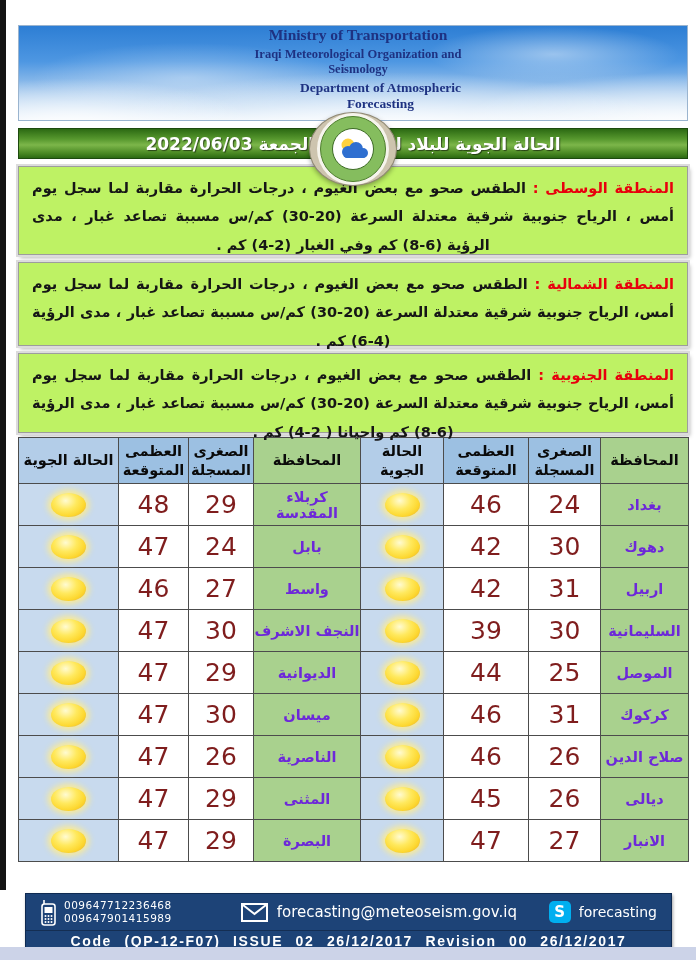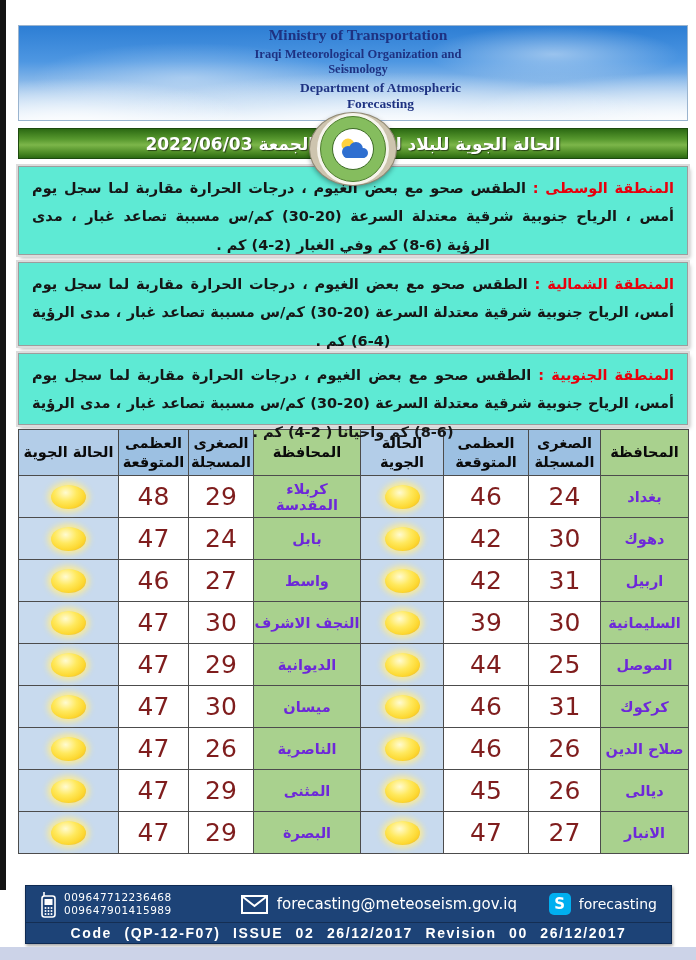--- a/index.html
+++ b/index.html
@@ -53,31 +53,31 @@
     margin-top:7px; width:670px; height:31px; direction:rtl;
     display:flex; align-items:center; justify-content:center;
     border:1px solid #1d4a0e;
     background:linear-gradient(to bottom,#2c6a13 0%, #57982e 35%, #7cb64a 55%, #478621 85%, #2c6a13 100%);
     color:#ffffff; font-weight:bold; font-size:17px;
     text-shadow:1px 1px 1px rgba(0,0,0,.55);
   }
 
   
   .region-box {
-    margin-top:7px; width:670px; background:#5eead4;
+    margin-top:7px; width:670px; background:#bef264;
     border:1px solid #9d9d9d;
     box-shadow: 0 0 0 2px #dcdcdc, 2px 3px 4px rgba(0,0,0,.28);
     padding:7px 13px 0 13px; direction:rtl;
     font-weight:bold; font-size:14.5px; line-height:1.95; color:#161616;
     text-align:justify; text-align-last:center;
   }
   .region-box .region-name { color:#e8000d; }
   #region-0 { height:89px; }
   #region-1 { height:84px; }
-  #region-2 { height:72px; }
+  #region-2 { height:80px; }
 
   
   table.wx { margin-top:4px; width:670px; border-collapse:collapse; direction:rtl;
     table-layout:fixed; }
   table.wx th, table.wx td { border:1px solid #4c4c4c; text-align:center; vertical-align:middle; }
   table.wx th { height:46px; font-size:14.5px; font-weight:bold; color:#0a0a0a; line-height:1.25; }
   table.wx td { height:42px; }
   th.h-city { background:#a9d18e; }
   th.h-num  { background:#9cc0e2; }
   th.h-cond { background:#b3cde8; }

